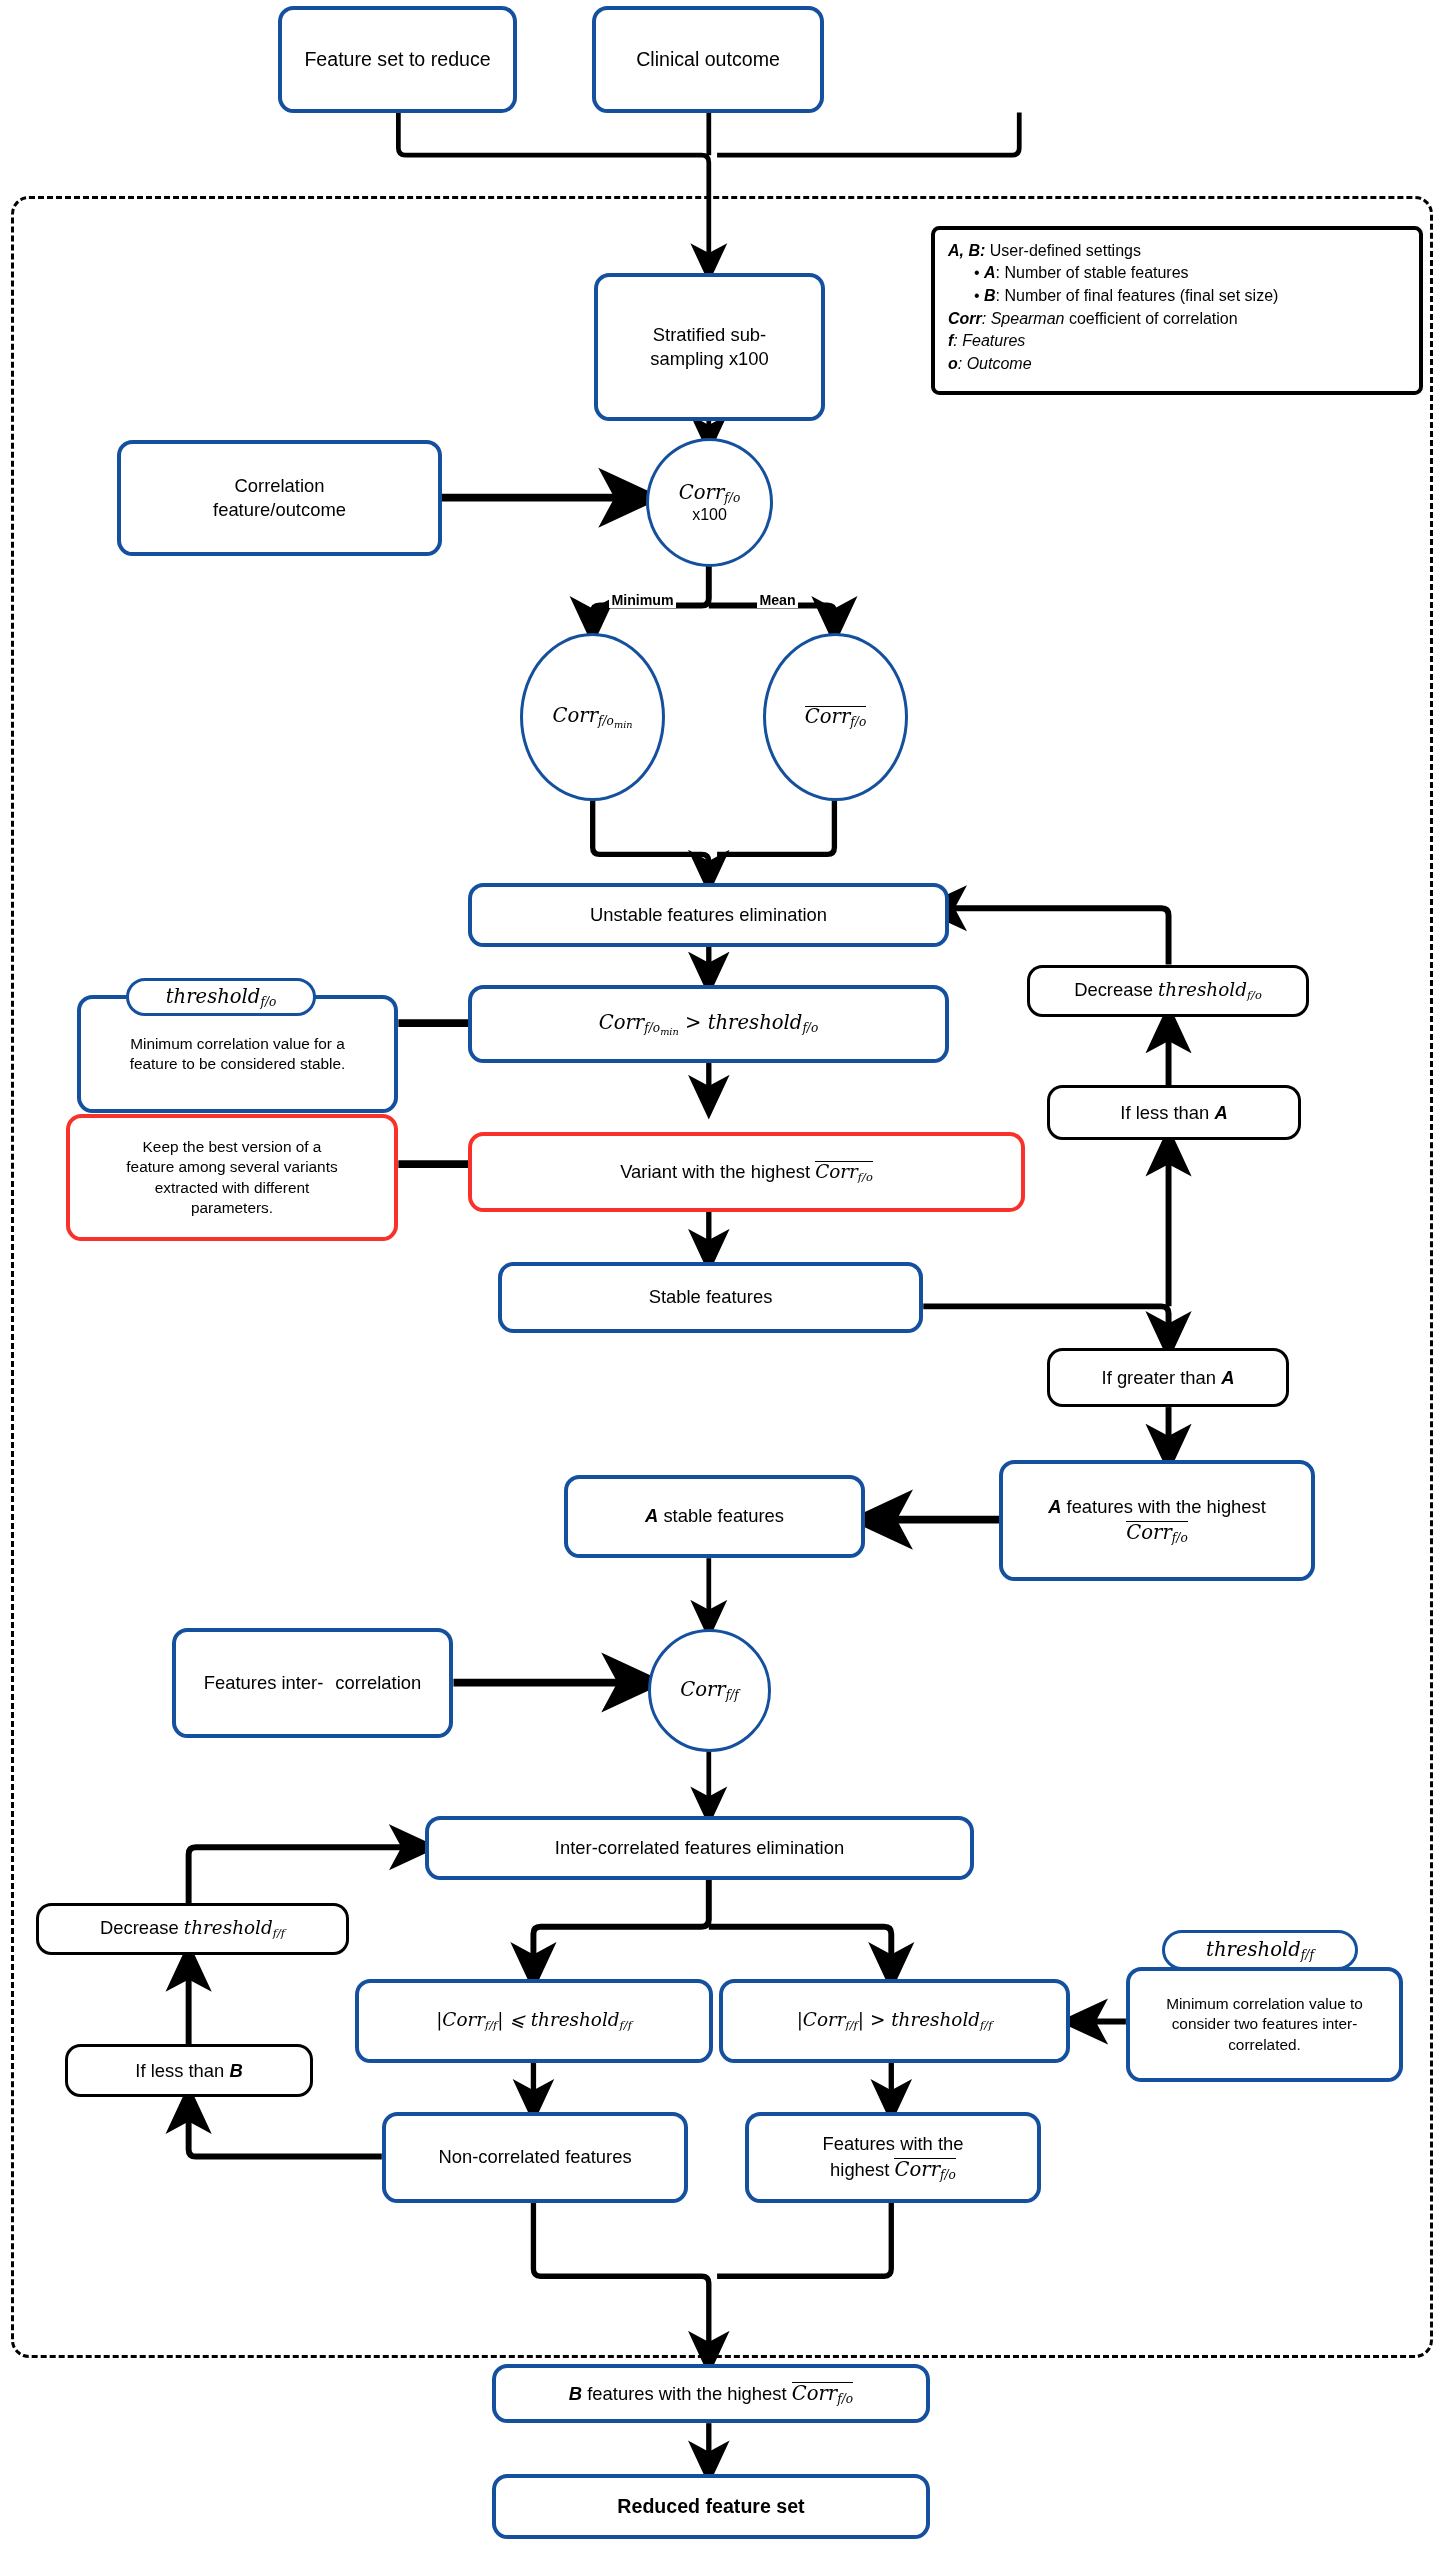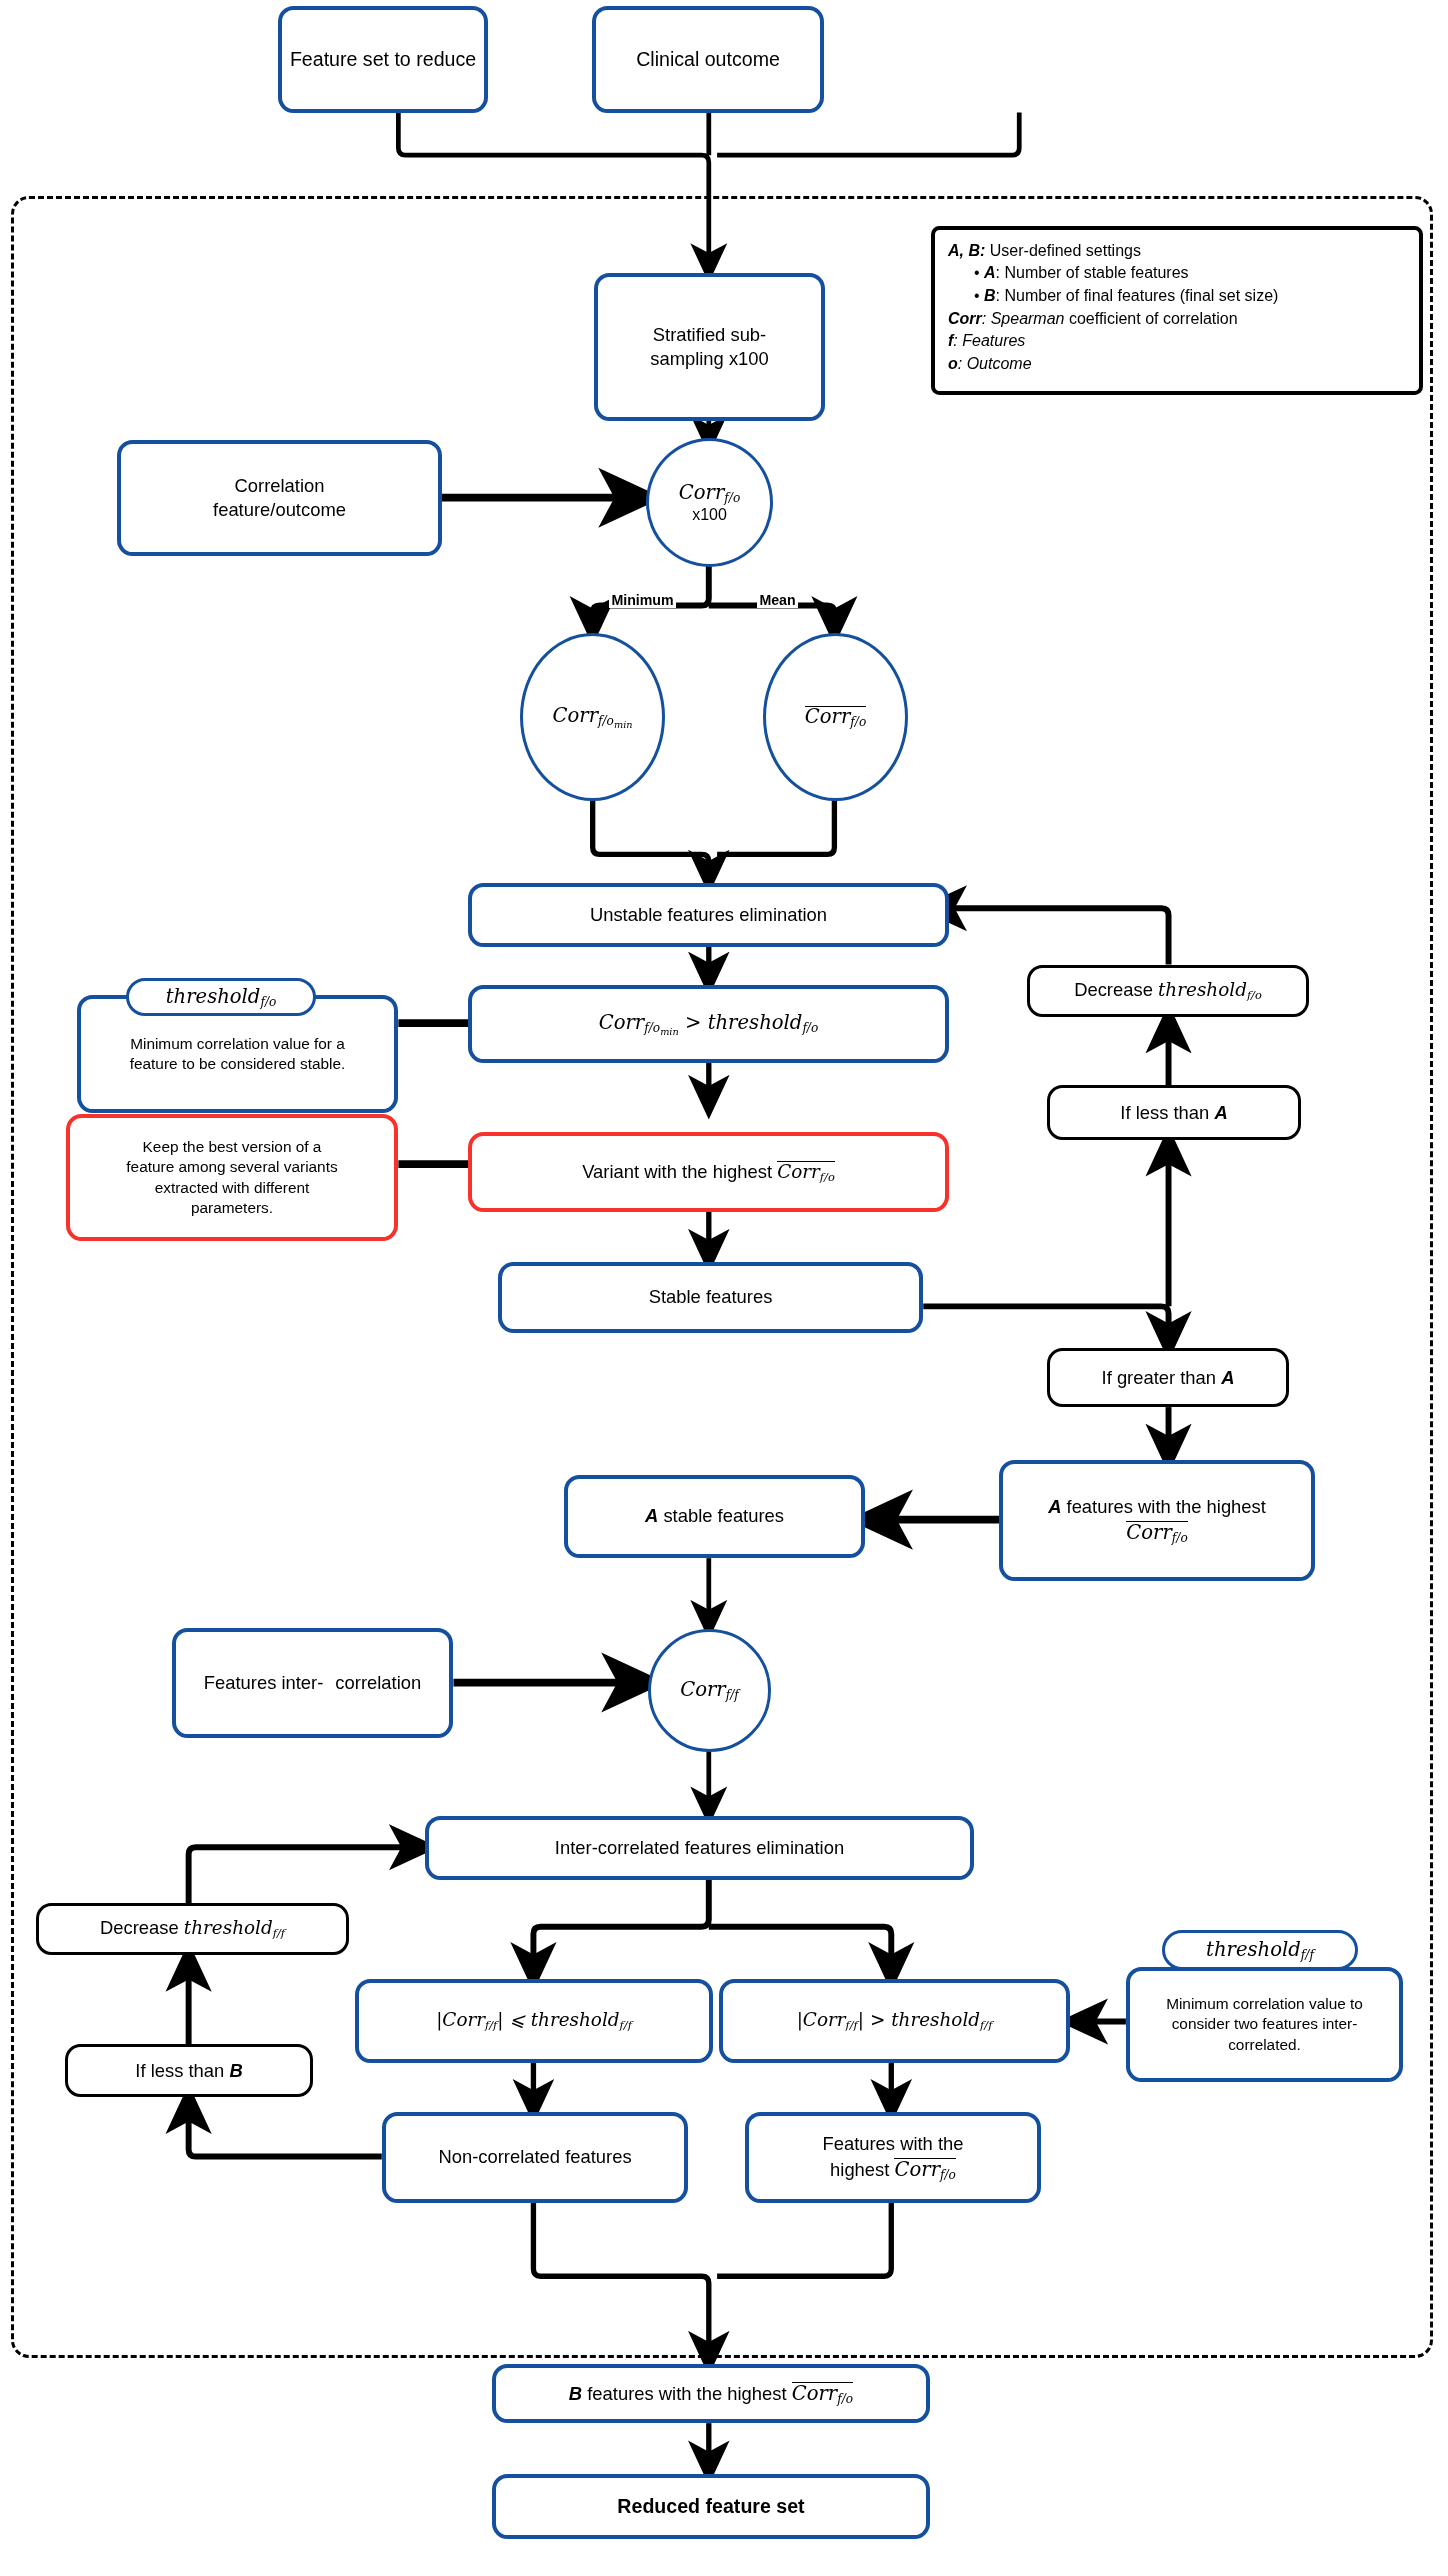--- a/index.html
+++ b/index.html
@@ -104,21 +104,21 @@
 
       <path d="M318,3212 L318,3130 Q318,3118 330,3118 L718,3118" stroke-width="10" marker-end="url(#ah)"></path>
 
       <path d="M900,3718 L900,3830 Q900,3842 912,3842 L1184,3842 Q1196,3842 1196,3854 L1196,3990" stroke-width="9" marker-end="url(#ah)"></path>
       <path d="M1504,3718 L1504,3830 Q1504,3842 1492,3842 L1210,3842" stroke-width="9"></path>
 
       <path d="M1196,4090 L1196,4175" stroke-width="9" marker-end="url(#ah)"></path>
     </g>
   </svg>
 
-  <div class="node blue" style="left:278px;top:6px;width:210px;height:107px;">
+  <div class="node blue" style="left:278px;top:6px;width:239px;height:107px;">
     <span class="lbl f33">Feature set to reduce</span>
   </div>
 
   <div class="node blue" style="left:592px;top:6px;width:232px;height:107px;">
     <span class="lbl f33">Clinical outcome</span>
   </div>
 
 
   <div id="legend">
     <div>
@@ -183,21 +183,21 @@
     <span class="math f33"><span>Corr</span><sub><span>f/o</span><sub>min</sub></sub><span style="font-style:normal;"> &gt; </span><span>threshold</span><sub>f/o</sub></span>
   </div>
 
   <div class="node red" style="left:66px;top:1114px;width:332px;height:127px;flex-direction:column;">
     <span class="lbl f26">Keep the best version of a</span>
     <span class="lbl f26">feature among several variants</span>
     <span class="lbl f26">extracted with different</span>
     <span class="lbl f26">parameters.</span>
   </div>
 
-  <div class="node red" style="left:468px;top:1132px;width:481px;height:80px;">
+  <div class="node red" style="left:468px;top:1132px;width:557px;height:80px;">
     <span class="f31"><span>Variant with the highest </span><span class="math"><span class="ovl"><span>Corr</span><sub>f/o</sub></span></span></span>
   </div>
 
   <div class="node blue" style="left:498px;top:1262px;width:425px;height:71px;">
     <span class="lbl f31">Stable features</span>
   </div>
 
   <div class="node black" style="left:1027px;top:965px;width:282px;height:52px;">
     <span class="f31"><span>Decrease </span><span class="math"><span>threshold</span><sub>f/o</sub></span></span>
   </div>

